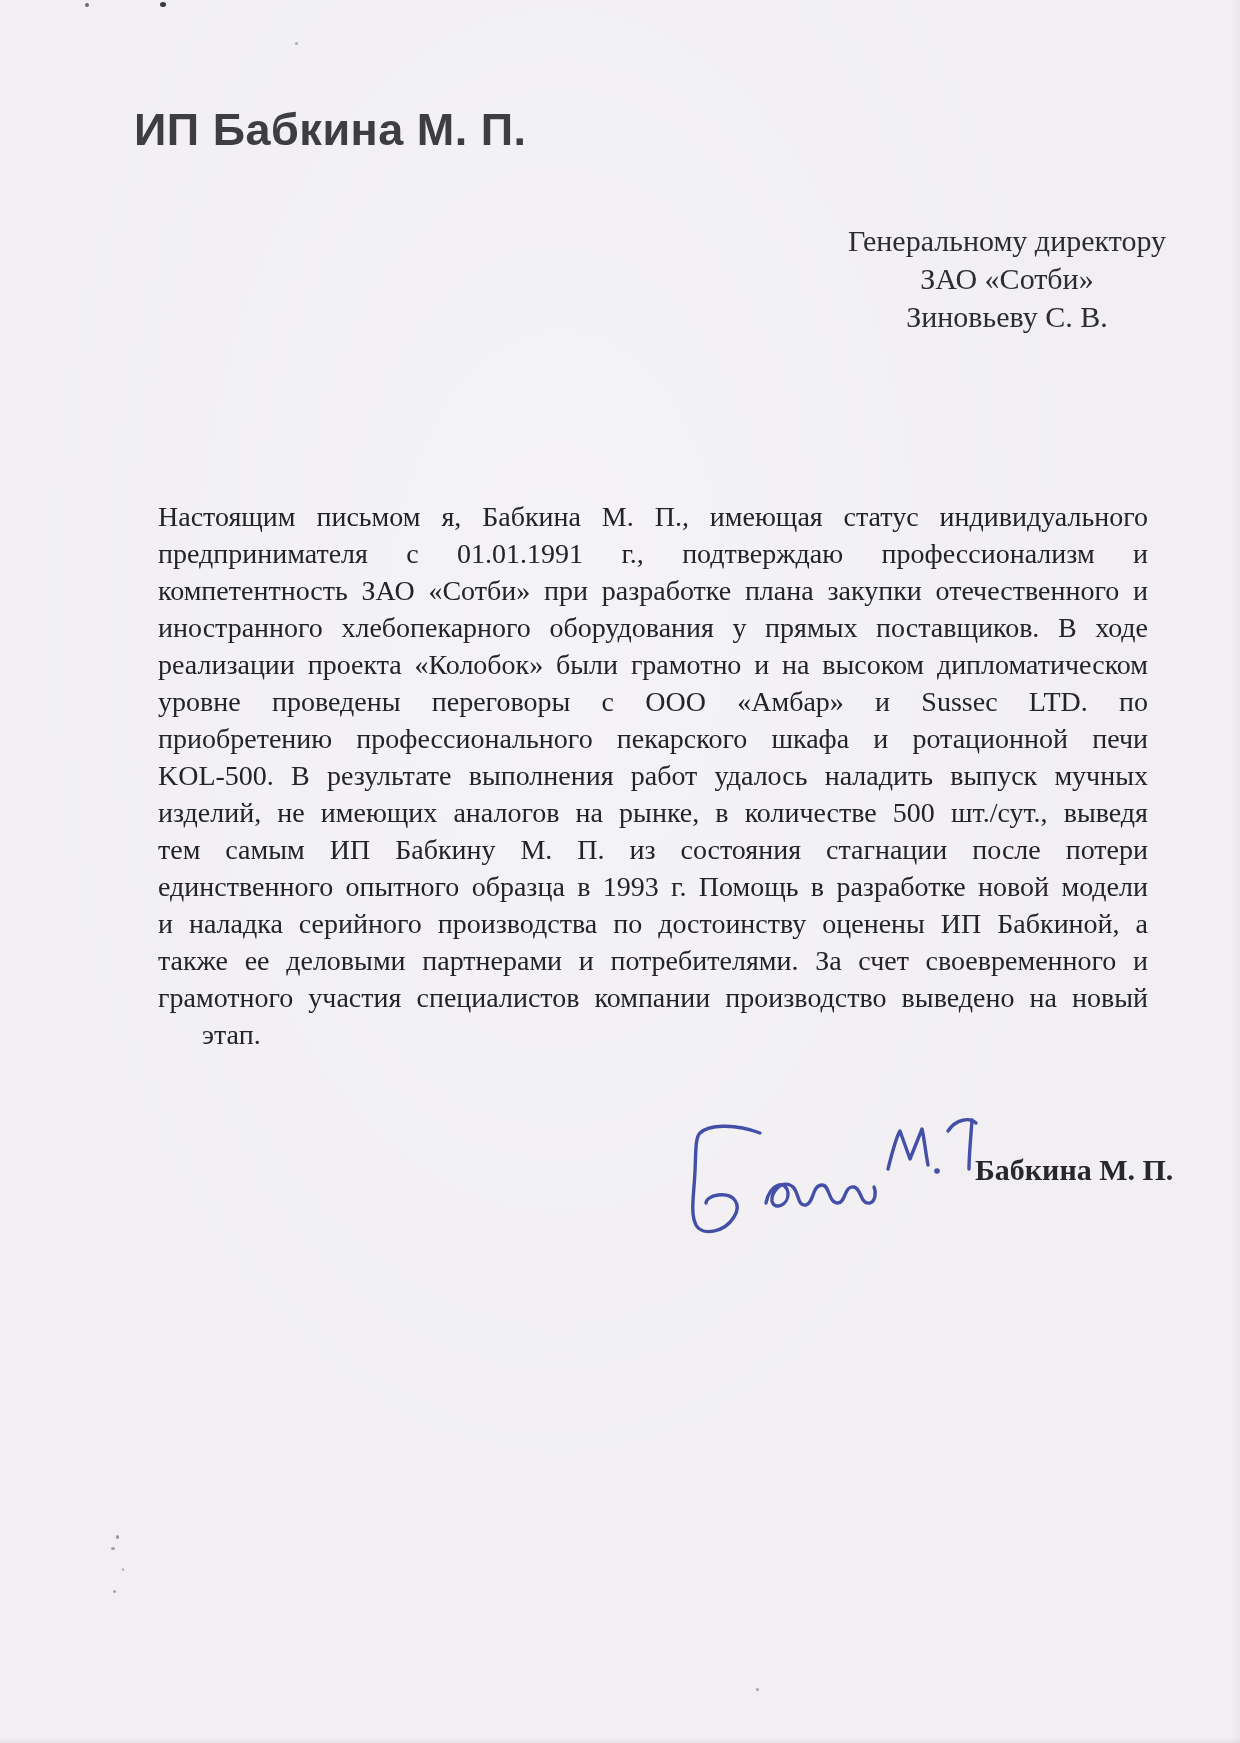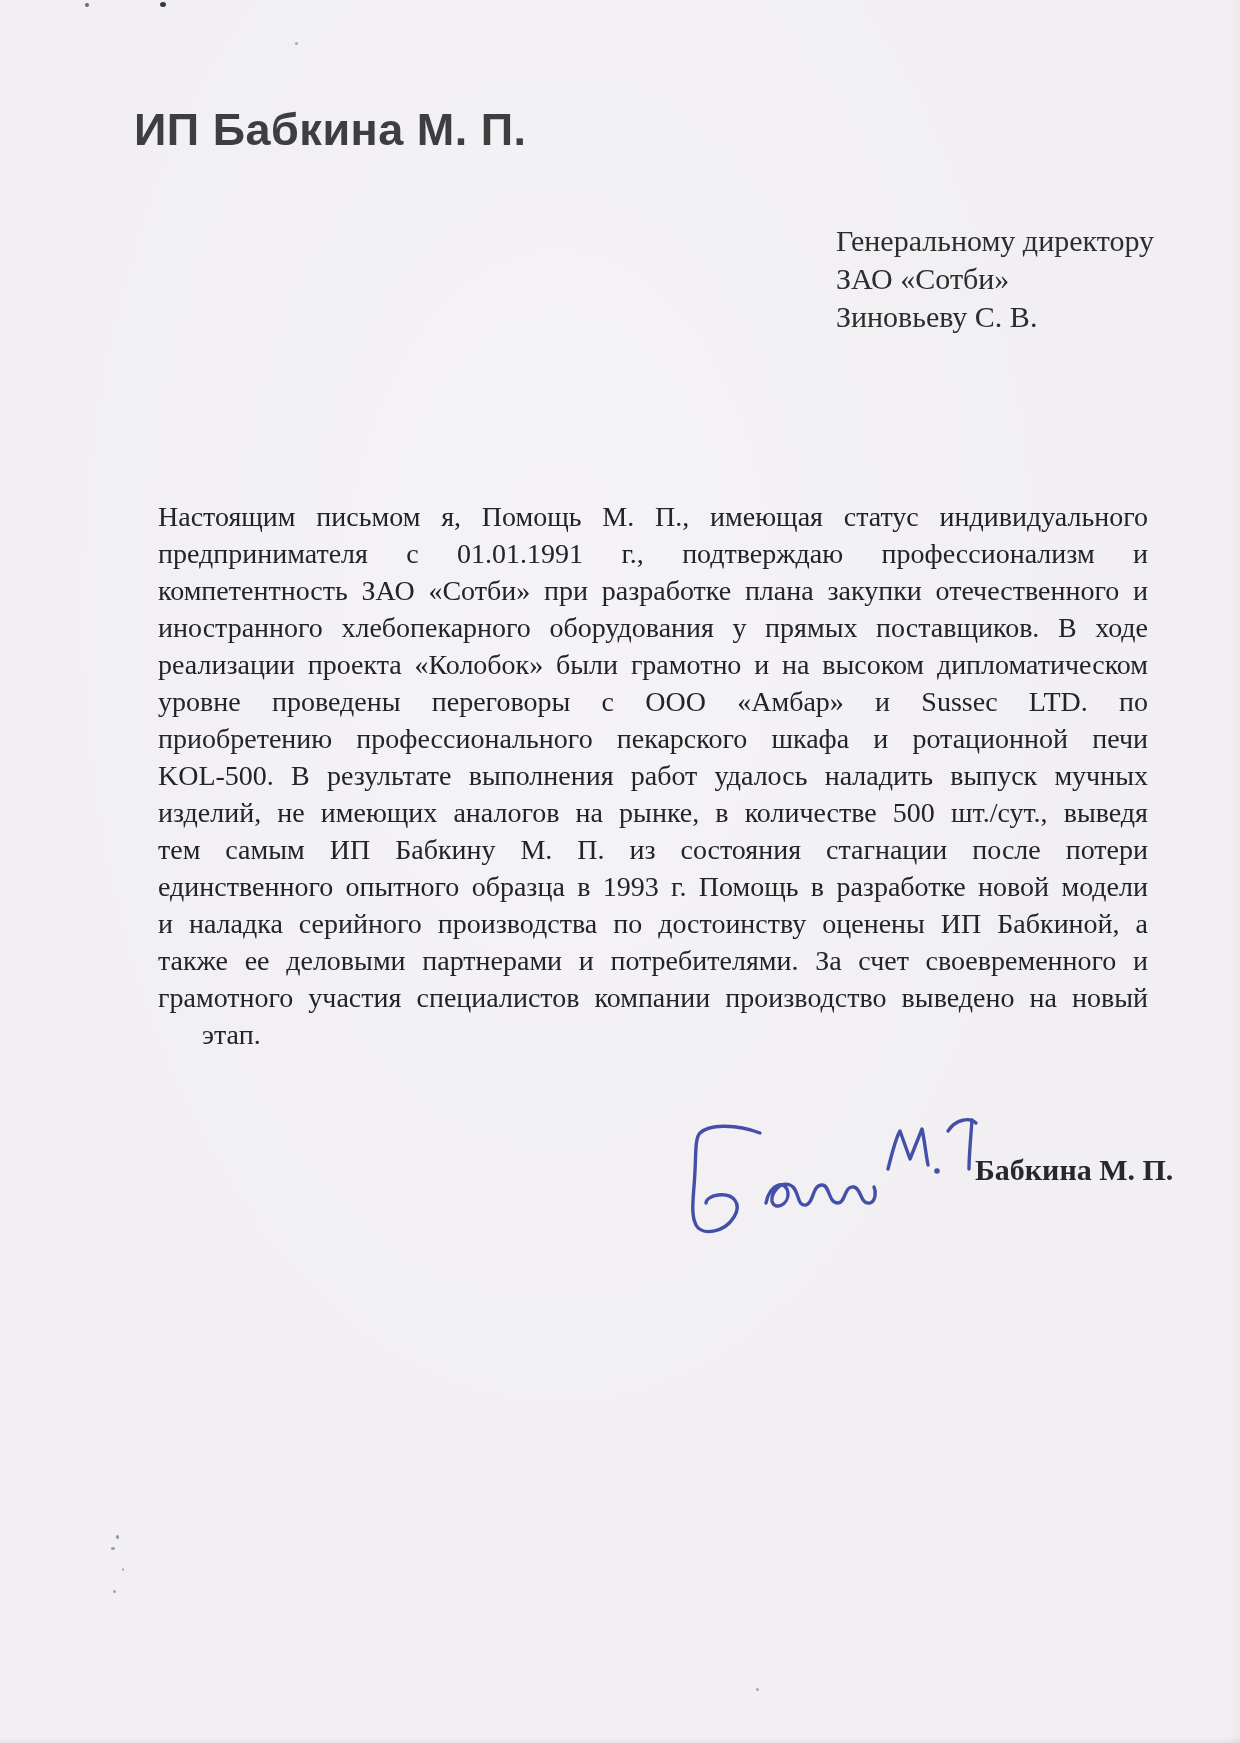--- a/index.html
+++ b/index.html
@@ -28,23 +28,23 @@
     top: 104px;
     font-family: "Liberation Sans", sans-serif;
     font-size: 45px;
     font-weight: 700;
     letter-spacing: 0.5px;
     color: #3e3e40;
     white-space: nowrap;
   }
   .recipient-block {
     position: absolute;
-    right: 86px;
+    right: 74px;
     top: 222px;
-    text-align: left;
+    text-align: center;
     font-size: 30px;
     line-height: 38px;
     color: #2d2c2e;
   }
   .body-block {
     position: absolute;
     left: 158px;
     top: 498px;
     width: 990px;
     font-size: 28px;
@@ -93,21 +93,21 @@
 
   <div class="company-header">ИП Бабкина М. П.</div>
 
   <div class="recipient-block">
       <div class="addr-line">Генеральному директору</div>
       <div class="addr-line">ЗАО «Сотби»</div>
       <div class="addr-line">Зиновьеву С. В.</div>
     </div>
 
   <div class="body-block">
-      <div class="body-line">Настоящим письмом я, Помощь М. П., имеющая статус индивидуального</div>
+      <div class="body-line">Настоящим письмом я, Бабкина М. П., имеющая статус индивидуального</div>
       <div class="body-line">предпринимателя с 01.01.1991 г., подтверждаю профессионализм и</div>
       <div class="body-line">компетентность ЗАО «Сотби» при разработке плана закупки отечественного и</div>
       <div class="body-line">иностранного хлебопекарного оборудования у прямых поставщиков. В ходе</div>
       <div class="body-line">реализации проекта «Колобок» были грамотно и на высоком дипломатическом</div>
       <div class="body-line">уровне проведены переговоры с ООО «Амбар» и Sussec LTD. по</div>
       <div class="body-line">приобретению профессионального пекарского шкафа и ротационной печи</div>
       <div class="body-line">KOL-500. В результате выполнения работ удалось наладить выпуск мучных</div>
       <div class="body-line">изделий, не имеющих аналогов на рынке, в количестве 500 шт./сут., выведя</div>
       <div class="body-line">тем самым ИП Бабкину М. П. из состояния стагнации после потери</div>
       <div class="body-line">единственного опытного образца в 1993 г. Помощь в разработке новой модели</div>

